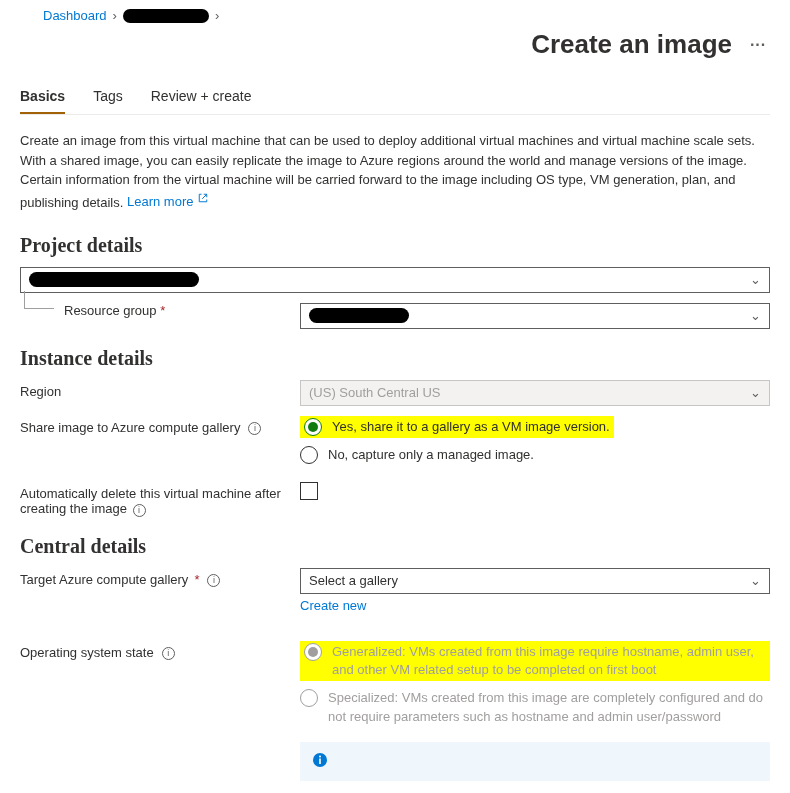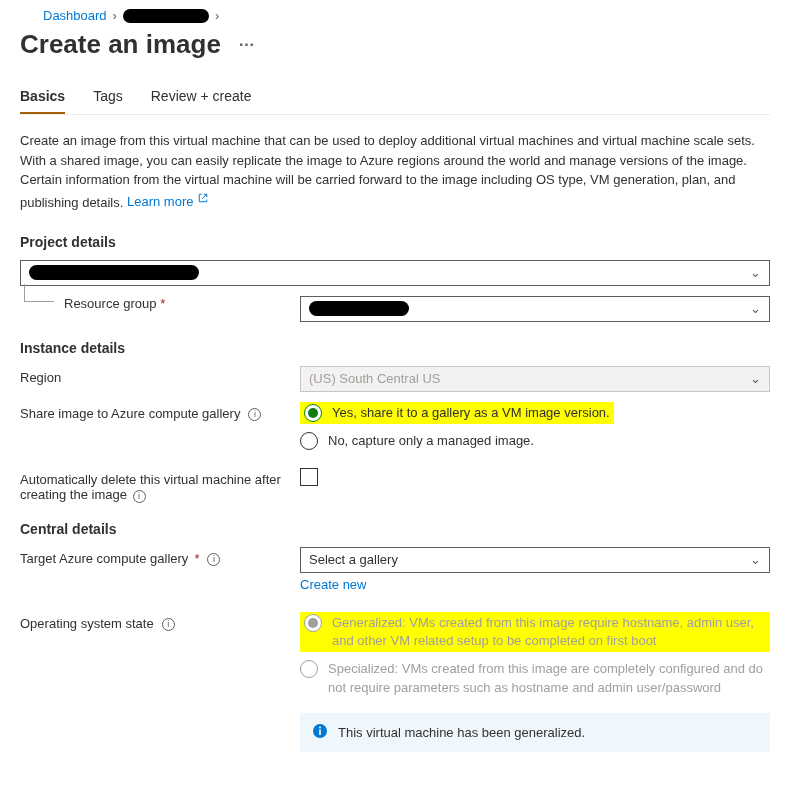--- a/index.html
+++ b/index.html
@@ -9,29 +9,29 @@
     font-family: "Segoe UI", -apple-system, sans-serif;
     font-size: 13px;
     color: #323130;
     background: #fff;
     width: 790px;
   }
   a { color: #0078d4; text-decoration: none; }
   .breadcrumb { font-size: 13px; color: #0078d4; margin-bottom: 6px; display:flex; align-items:center; gap:6px;margin-left:23px;}
   .breadcrumb .sep { color: #605e5c; }
   .breadcrumb .redacted { display:inline-block; width:86px; height:14px; background:#000; border-radius:7px; }
-  h1 { font-size: 26px; font-weight: 600; margin: 0 0 28px 0; display:flex; align-items:center; gap:14px;}
+  h1 { font-size: 26px; font-weight: 600; margin: 0 0 28px 0; display:flex; align-items:center; gap:14px;justify-content:flex-end;}
   .ellipsis-btn { font-size:16px; color:#605e5c; padding:2px 4px; cursor:pointer; }
   .tabs { display:flex; gap:28px; border-bottom:1px solid #edebe9; margin-bottom:16px; }
   .tab { padding: 0 0 8px 0; font-size:14px; cursor:pointer; color:#323130; }
   .tab.active { font-weight:600; border-bottom:2px solid #a16207; }
   .intro { font-size:13px; line-height:1.5; color:#323130; margin-bottom:22px; }
   .intro .learn-link { color:#0078d4; }
   .ext-icon { display:inline-block; vertical-align:text-bottom; }
-  .section-title { font-weight:600; font-size:14px; margin: 18px 0 10px 0; }
+  .section-title { font-weight:600; font-size:20px; margin: 18px 0 10px 0; font-family: Liberation Serif, serif; }
   .field-row { display:flex; align-items:flex-start; margin-bottom:10px; }
   .field-label { width: 280px; padding-top:4px; font-size:13px; display:flex; align-items:flex-start; gap:6px; }
   .field-label .req { color:#a4262c; }
   .info-icon { width:13px; height:13px; border:1px solid #605e5c; border-radius:50%; display:inline-flex; align-items:center; justify-content:center; font-size:9px; color:#605e5c; margin-left:2px; margin-top:2px; flex:none;}
   .field-control { flex:1; }
   .dropdown {
     width:100%; height:26px; border:1px solid #605e5c; background:#fff;
     display:flex; align-items:center; padding:0 8px; justify-content:space-between;
     font-size:13px; cursor:pointer;
   }
@@ -174,21 +174,21 @@
   </div>
   <div class="field-control">
     <div class="dropdown">
       <span>Select a gallery</span>
       <span class="chev">⌄</span>
     </div>
     <a href="#" class="link-small">Create new</a>
   </div>
 </div>
 
-<div class="field-row" style="margin-top:20px">
+<div class="field-row" style="margin-top:28px">
   <div class="field-label">
     <span>Operating system state</span>
     <span class="info-icon">i</span>
   </div>
   <div class="field-control">
     <div class="radio-row hl-block" style="align-items:flex-start">
       <div class="radio disabled checked">
           <div class="dot"></div>
         </div>
       <div class="radio-label disabled">Generalized: VMs created from this image require hostname, admin user, and other VM related setup to be completed on first boot</div>
@@ -199,16 +199,15 @@
     </div>
 
     <div class="info-banner">
       <span class="info-svg">
         <svg width="16" height="16" viewBox="0 0 16 16">
             <circle cx="8" cy="8" r="7" fill="#0078d4"></circle>
             <rect x="7.2" y="6.5" width="1.6" height="5.5" fill="#fff"></rect>
             <circle cx="8" cy="4.5" r="1" fill="#fff"></circle>
           </svg>
       </span>
-      <span>This virtual machine has been generalized.</span>
     </div>
   </div>
 </div>
 
 </body></html>

